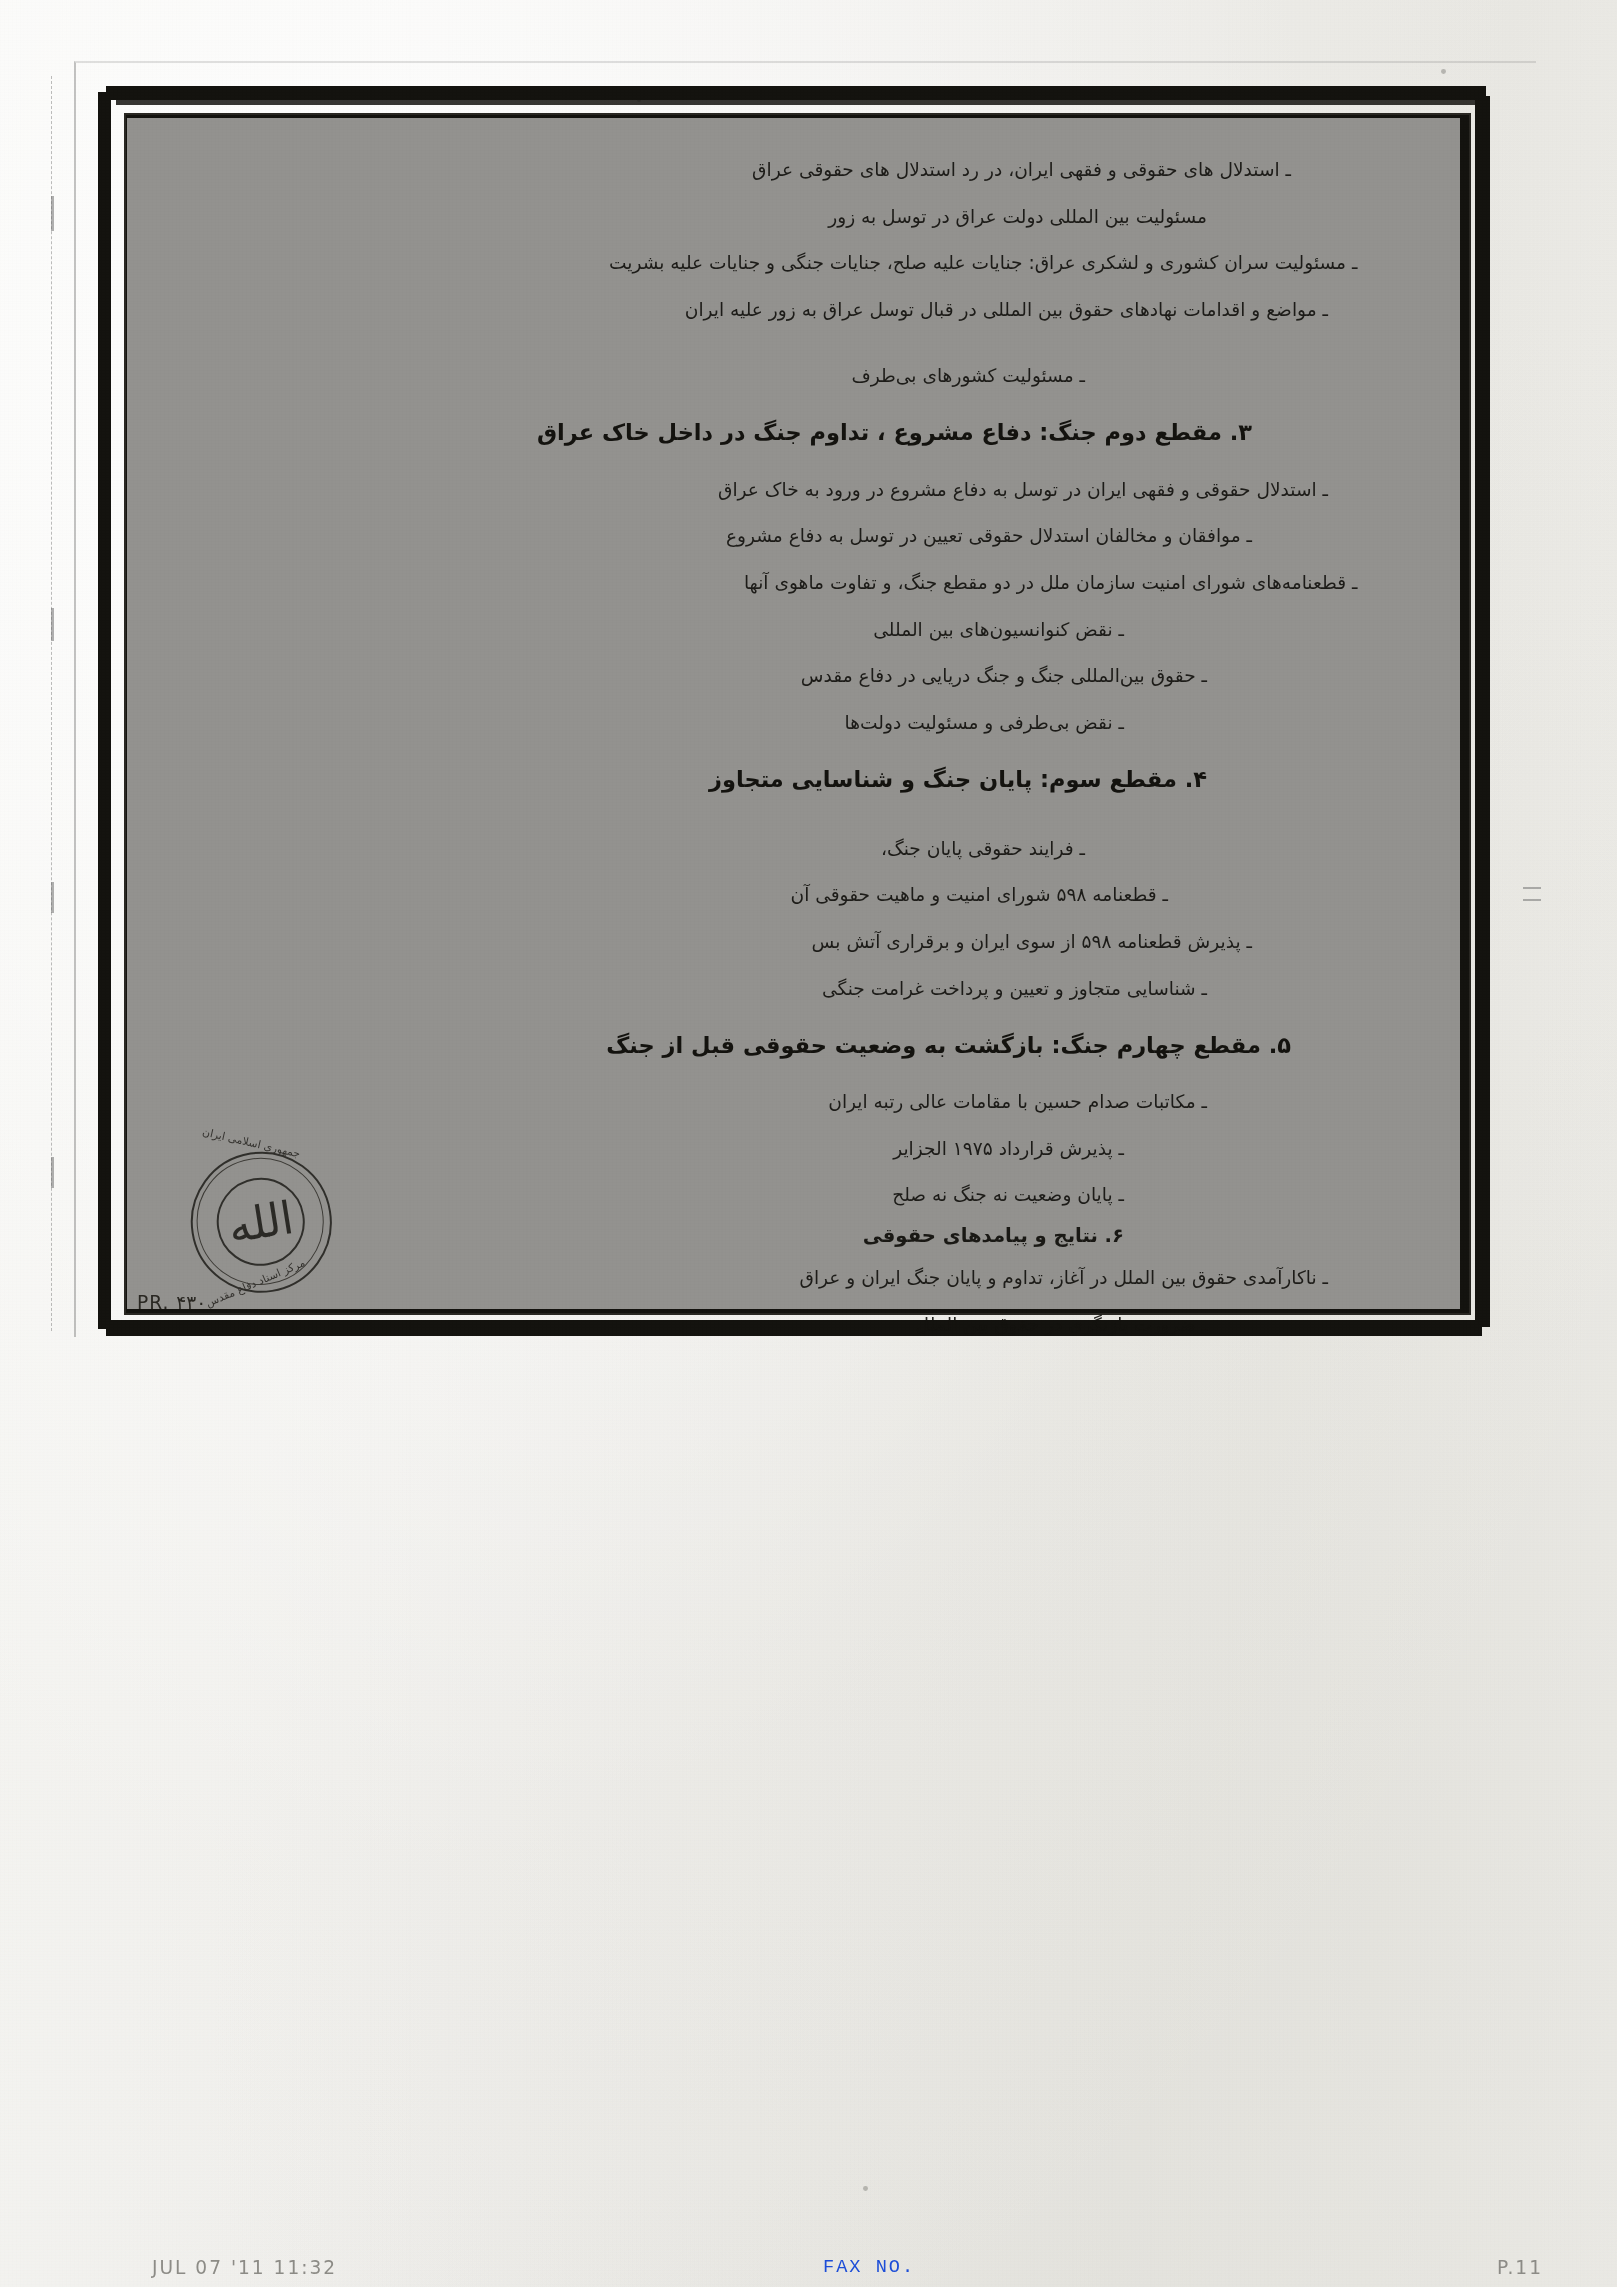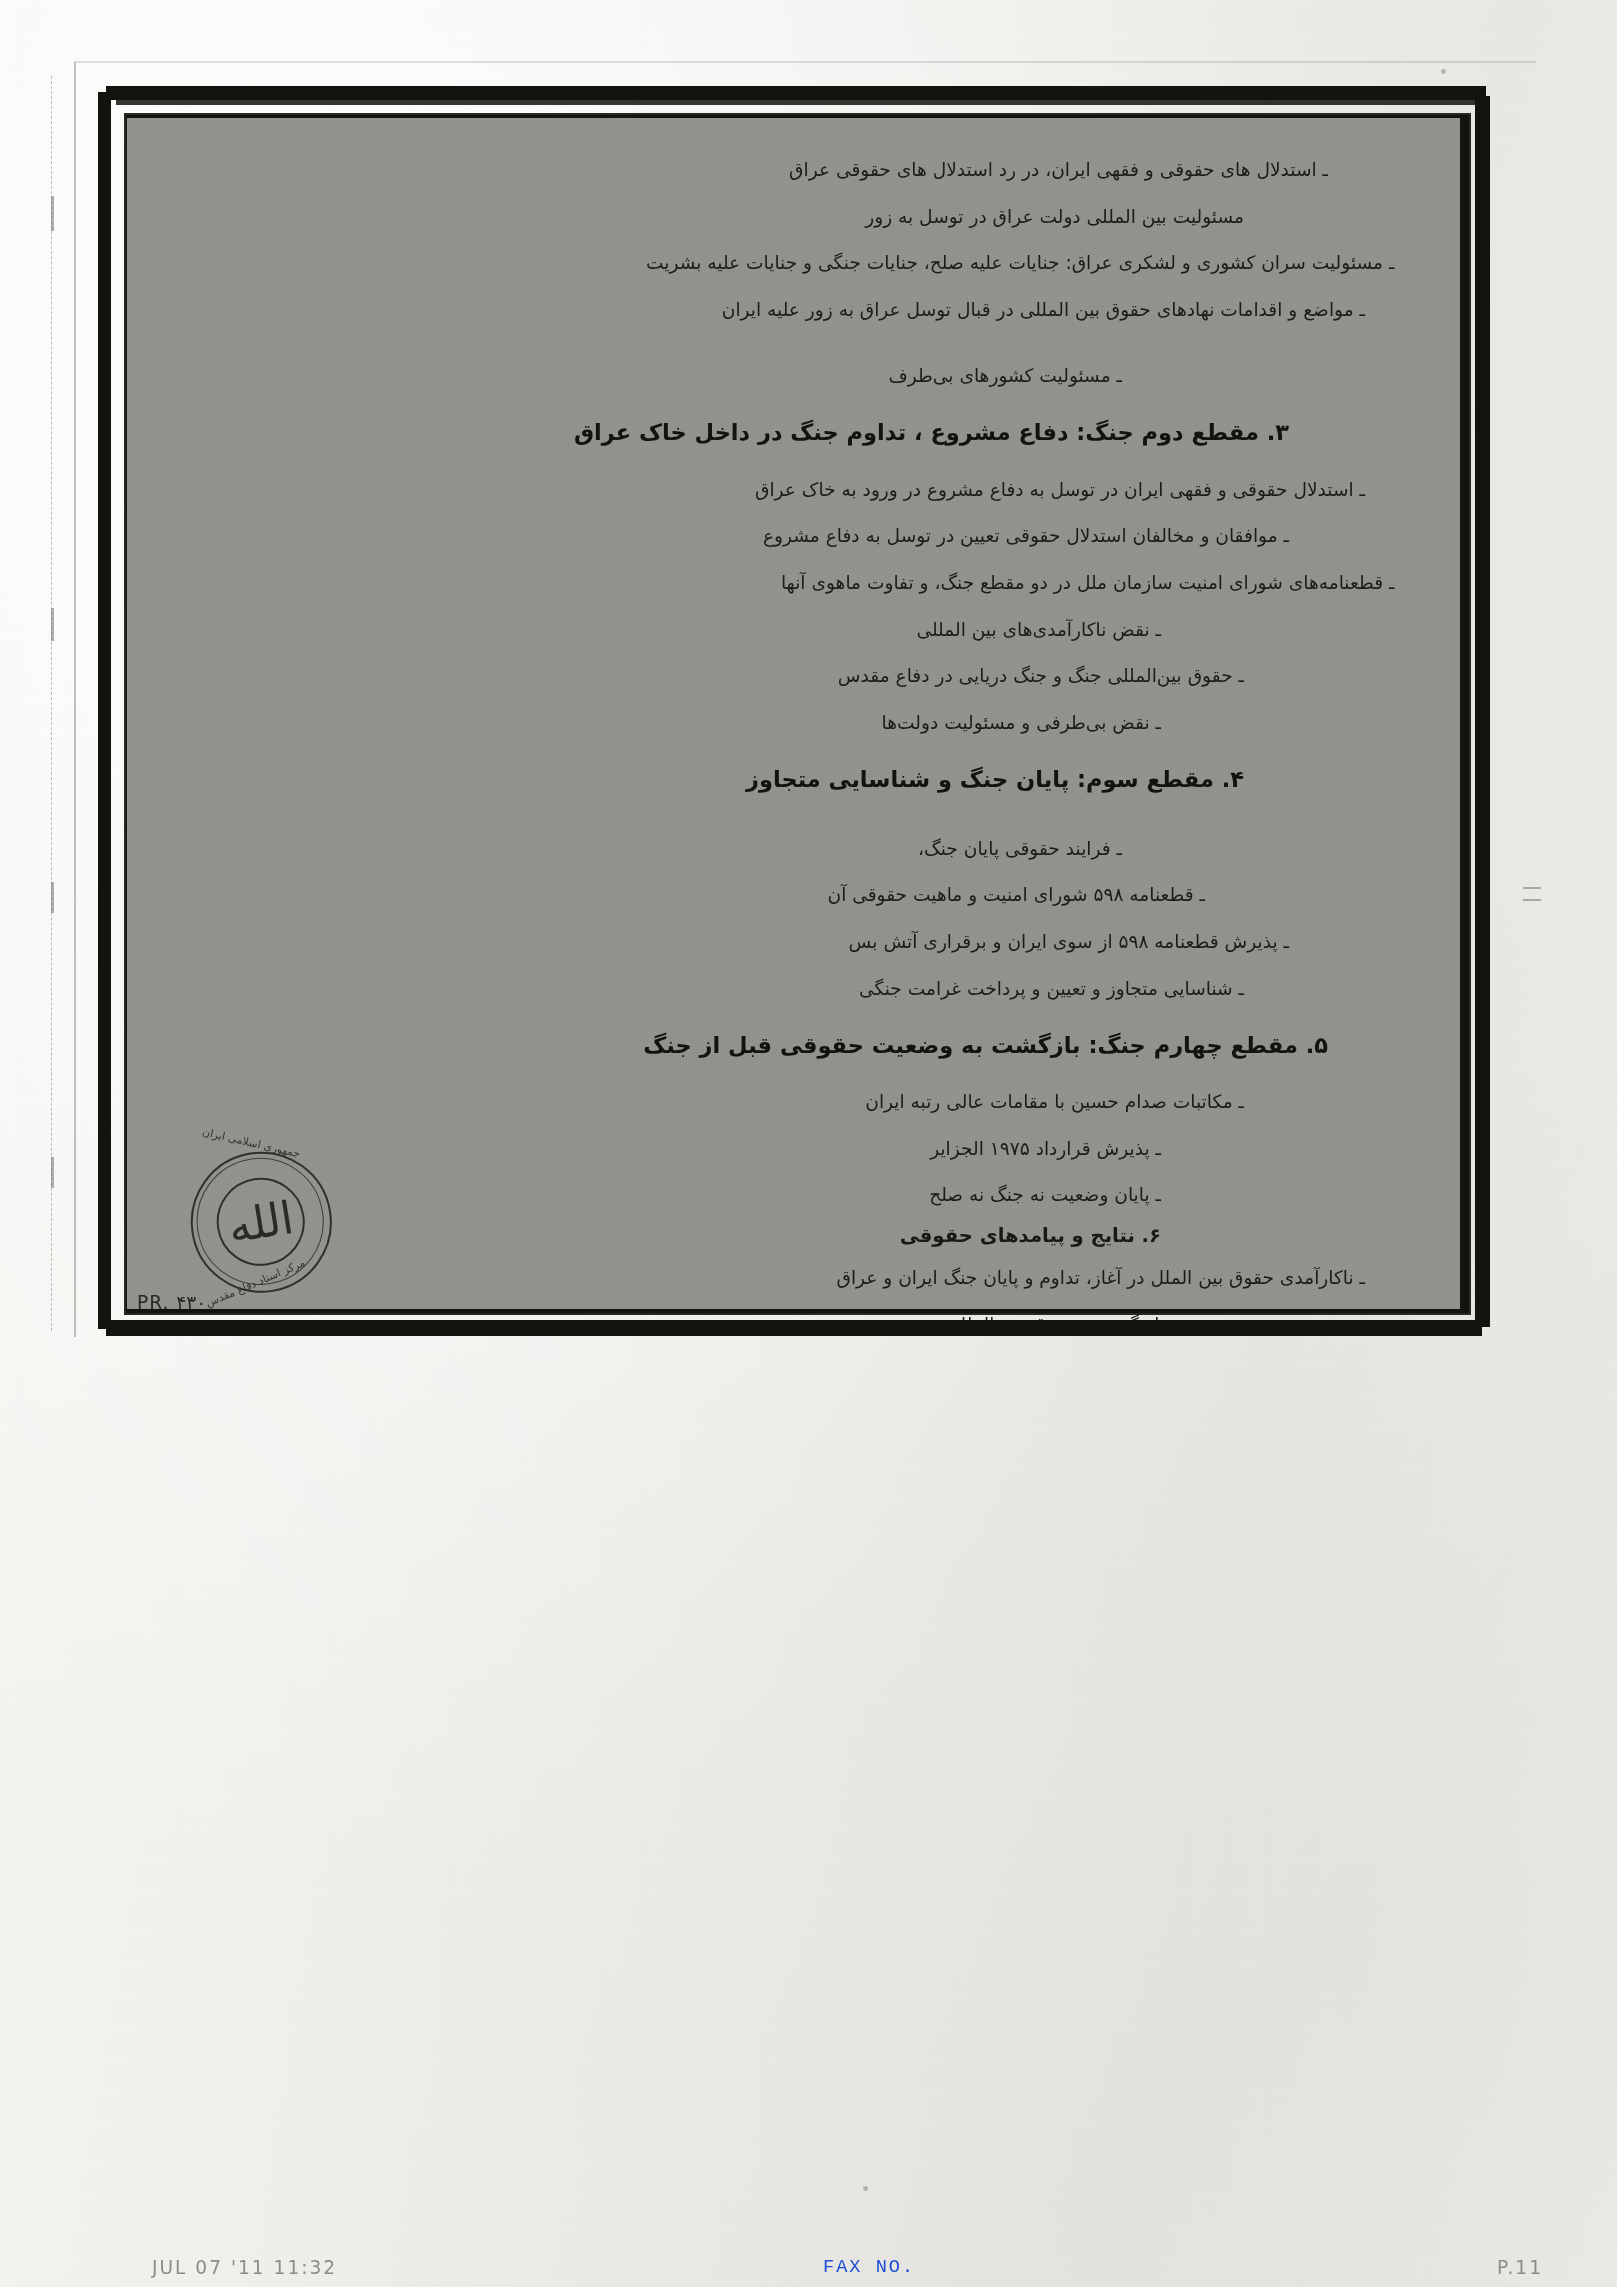--- a/index.html
+++ b/index.html
@@ -101,21 +101,21 @@
     width: 1333px;
     height: 1191px;
     background: rgba(252,252,250,0.55);
   }
 
   .content {
     position: absolute;
     left: 0;
     top: 0;
     width: 1333px;
-    padding: 39px 44px 0 39px;
+    padding: 39px 81px 0 39px;
     box-sizing: border-box;
     direction: rtl;
     text-align: right;
   }
 
   .line {
     font-family: "DejaVu Sans", sans-serif;
     color: #14130f;
     margin: 0 0 21.6px 0;
     line-height: 1.35;
@@ -302,21 +302,21 @@
       <p class="line l-sub ind-5">مسئولیت بین المللی دولت عراق در توسل به زور</p>
       <p class="line l-sub ind-1">ـ مسئولیت سران کشوری و لشکری عراق: جنایات علیه صلح، جنایات جنگی و جنایات علیه بشریت</p>
       <p class="line l-sub ind-2">ـ مواضع و اقدامات نهادهای حقوق بین المللی در قبال توسل عراق به زور علیه ایران</p>
       <p class="line l-sub ind-8 gap-m">ـ مسئولیت کشورهای بی‌طرف</p>
 
       <p class="line l-head ind-4 gap-m">۳. مقطع دوم جنگ: دفاع مشروع ، تداوم جنگ در داخل خاک عراق</p>
 
       <p class="line l-sub ind-2">ـ استدلال حقوقی و فقهی ایران در توسل به دفاع مشروع در ورود به خاک عراق</p>
       <p class="line l-sub ind-4">ـ موافقان و مخالفان استدلال حقوقی تعیین در توسل به دفاع مشروع</p>
       <p class="line l-sub ind-1">ـ قطعنامه‌های شورای امنیت سازمان ملل در دو مقطع جنگ، و تفاوت ماهوی آنها</p>
-      <p class="line l-sub ind-7">ـ نقض ناکارآمدی‌های بین المللی</p>
+      <p class="line l-sub ind-7">ـ نقض کنوانسیون‌های بین المللی</p>
       <p class="line l-sub ind-5">ـ حقوق بین‌المللی جنگ و جنگ دریایی در دفاع مقدس</p>
       <p class="line l-sub ind-7 gap-m">ـ نقض بی‌طرفی و مسئولیت دولت‌ها</p>
 
       <p class="line l-head ind-5 gap-m">۴. مقطع سوم: پایان جنگ و شناسایی متجاوز</p>
 
       <p class="line l-sub ind-8">ـ فرایند حقوقی پایان جنگ،</p>
       <p class="line l-sub ind-6">ـ قطعنامه ۵۹۸ شورای امنیت و ماهیت حقوقی آن</p>
       <p class="line l-sub ind-4">ـ پذیرش قطعنامه ۵۹۸ از سوی ایران و برقراری آتش بس</p>
       <p class="line l-sub ind-5 gap-m">ـ شناسایی متجاوز و تعیین و پرداخت غرامت جنگی</p>
 

